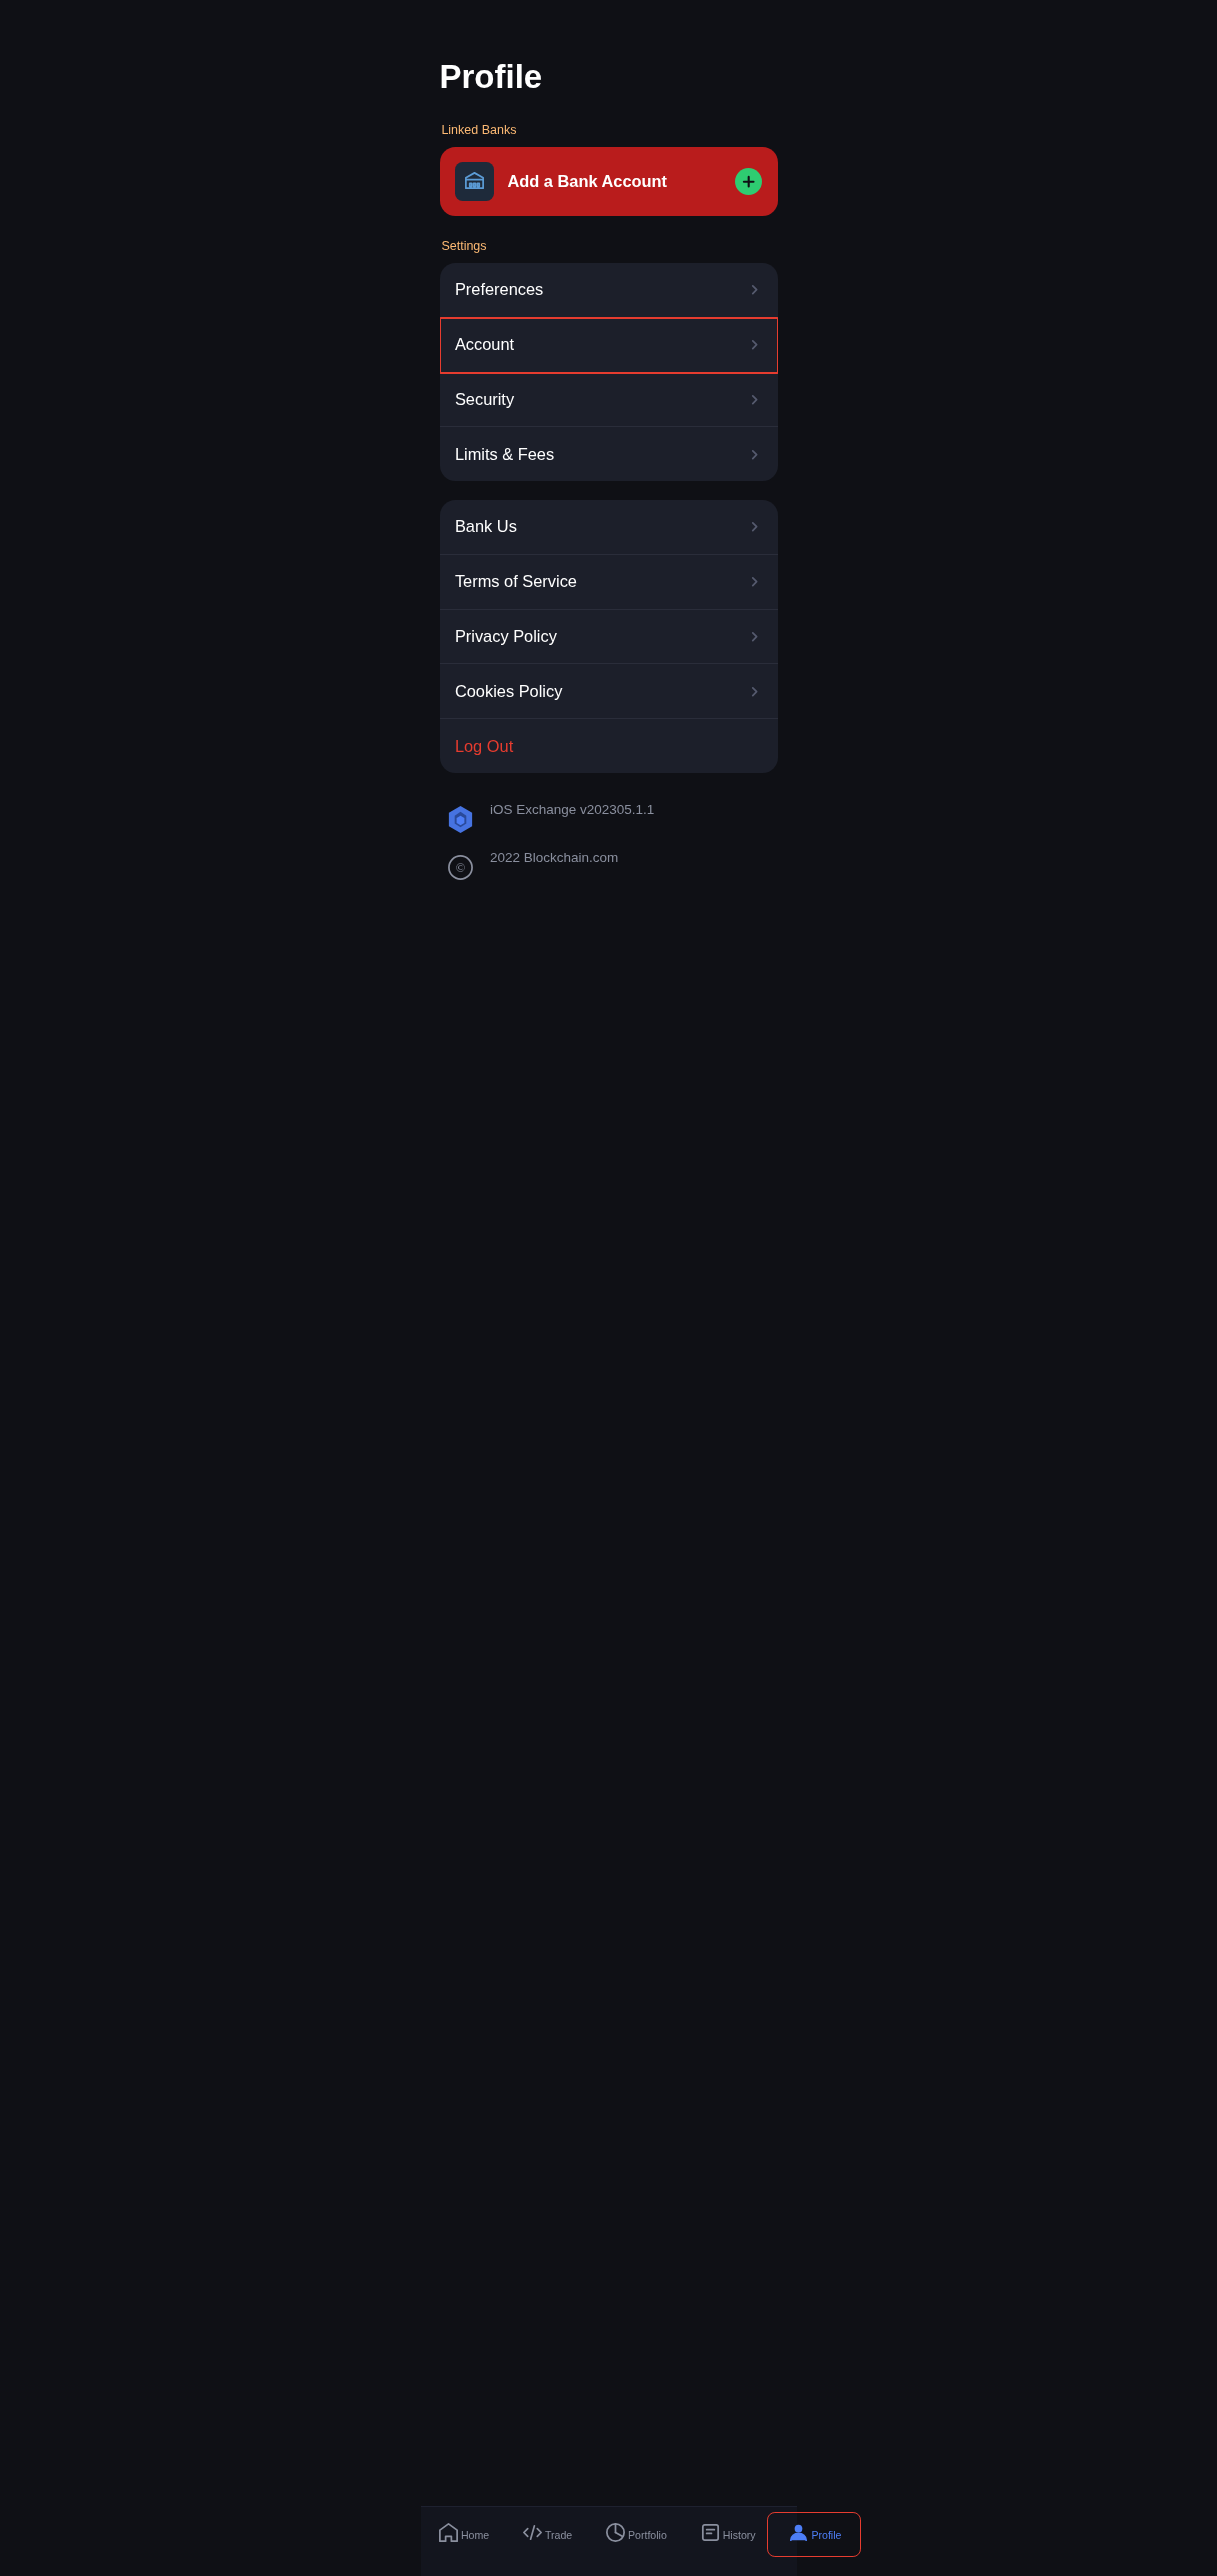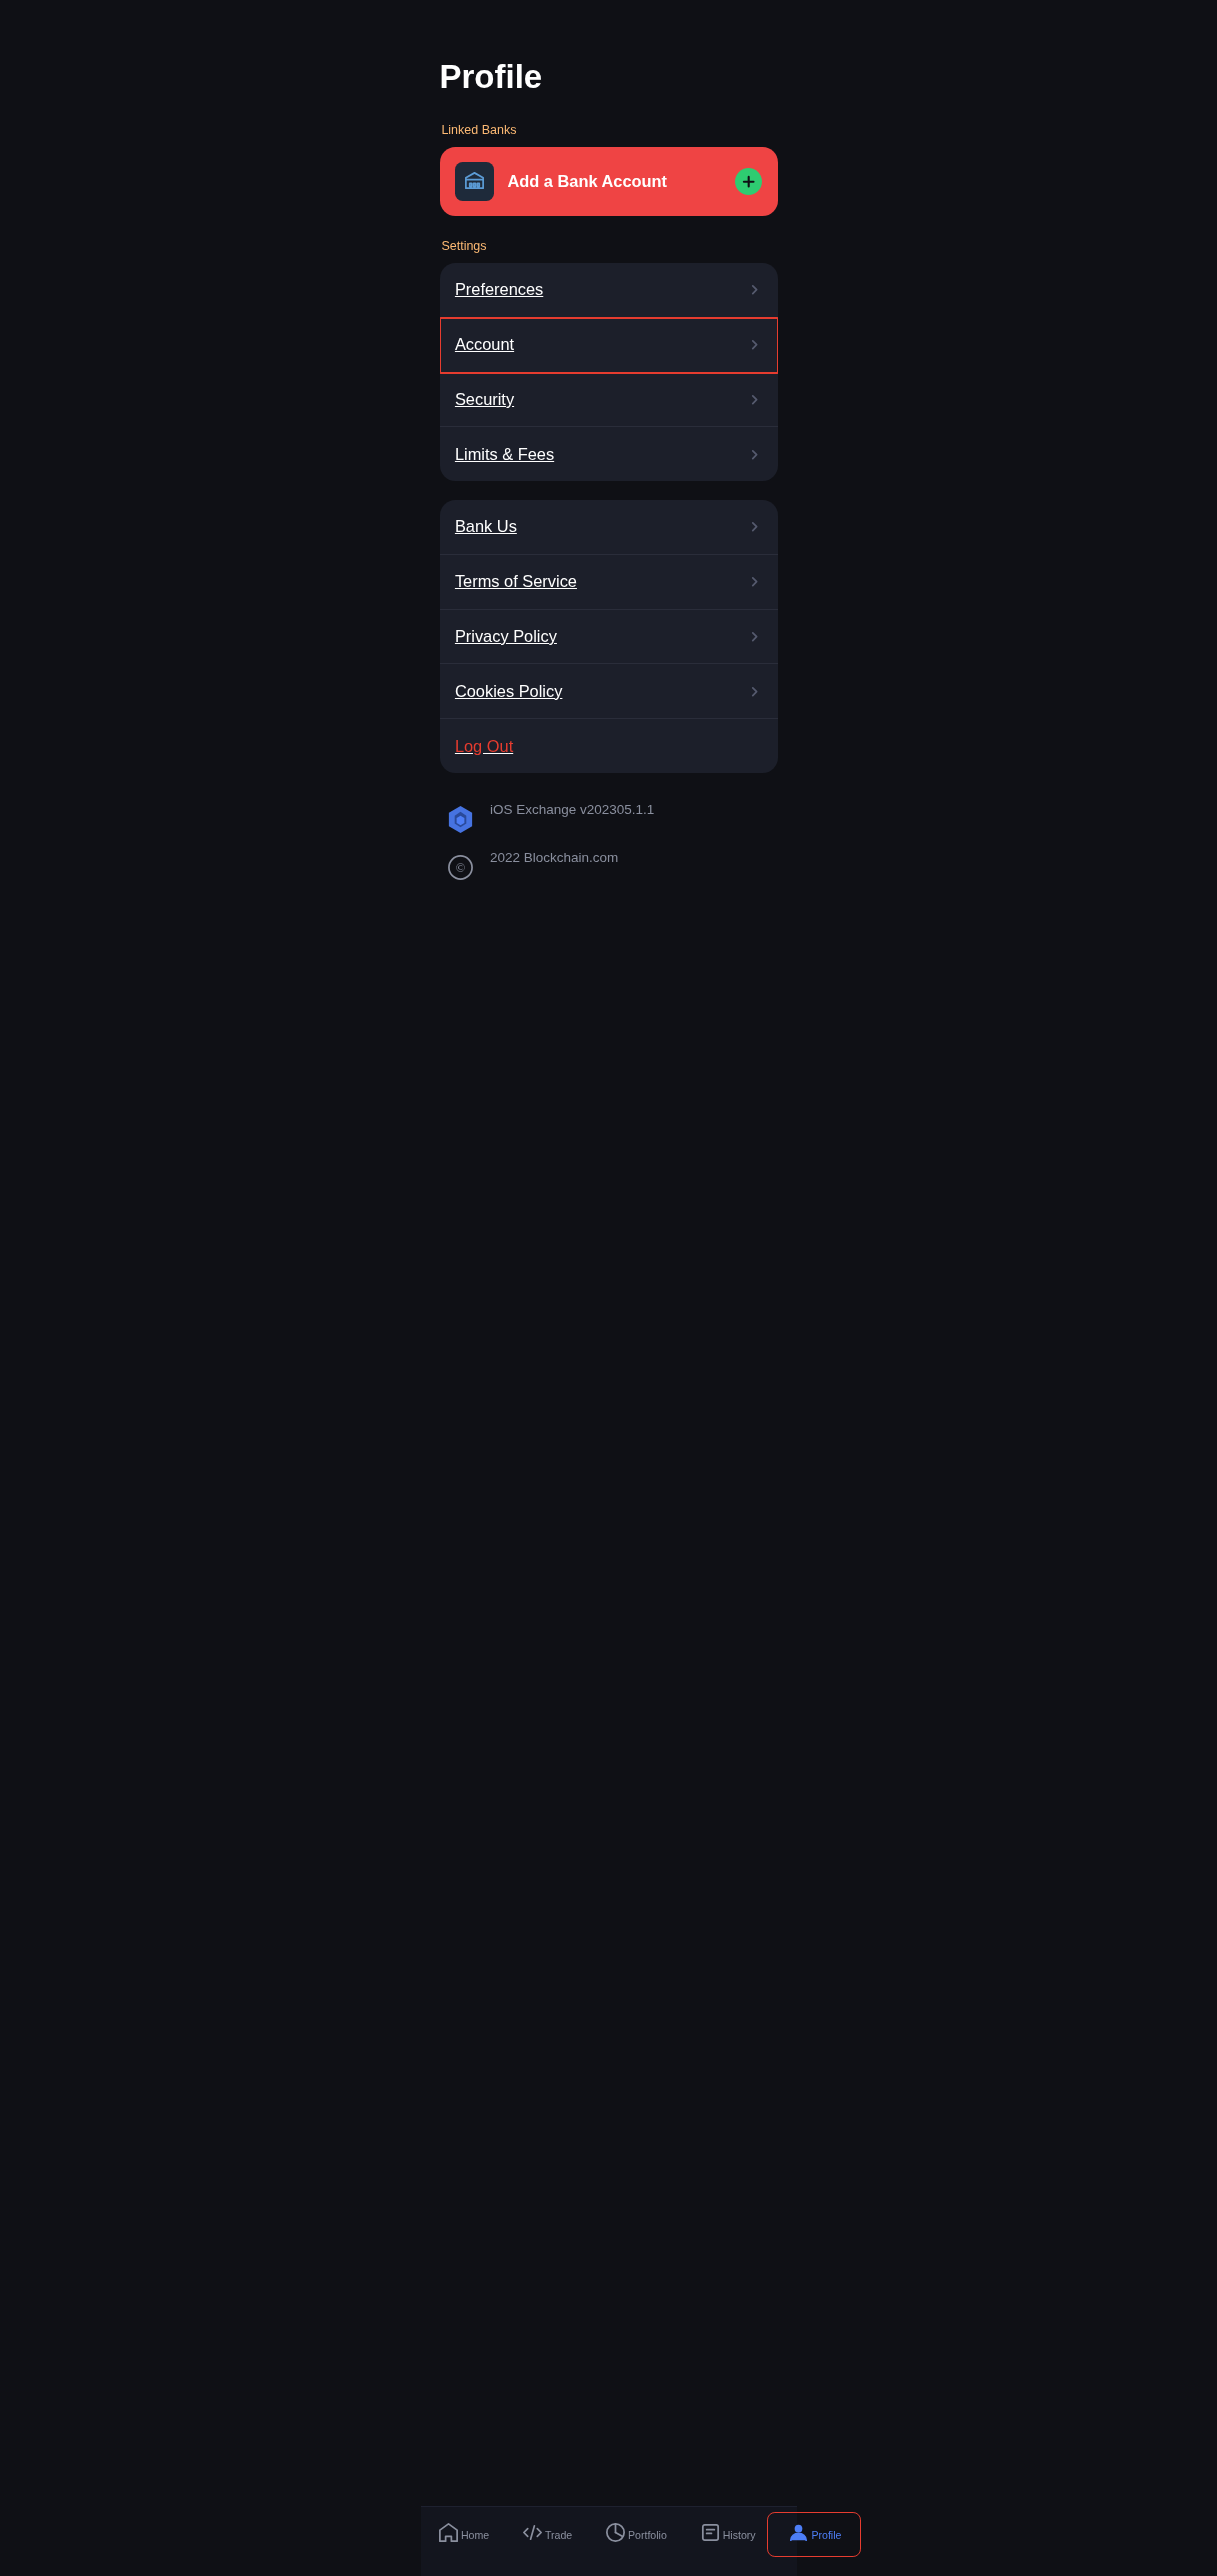--- a/index.html
+++ b/index.html
@@ -34,21 +34,20 @@
       text-transform: none;
       margin-bottom: 9.6px;
       padding-left: 1.9px;
     }
 
     .card {
       background-color: #1c1f2a;
       border-radius: 15.4px;
       overflow: hidden;
       margin-bottom: 19px;
-      text-decoration: underline;
     }
 
     .card-item {
       display: flex;
       align-items: center;
       padding: 17.4px 15.4px;
       border-bottom: 1px solid #2a2d3a;
       cursor: pointer;
       position: relative;
     }
@@ -78,21 +77,21 @@
       width: 15.4px;
       height: 15.4px;
       color: #555a6e;
     }
 
     
     .bank-row {
       display: flex;
       align-items: center;
       padding: 15.4px 15.4px;
-      background-color: #ef4444;
+      background-color: #b91c1c;
       border-radius: 15.4px;
       margin-bottom: 23px;
       cursor: pointer;
     }
 
     .bank-icon-wrapper {
       width: 39px;
       height: 39px;
       background-color: #1e2a3a;
       border-radius: 7.7px;

